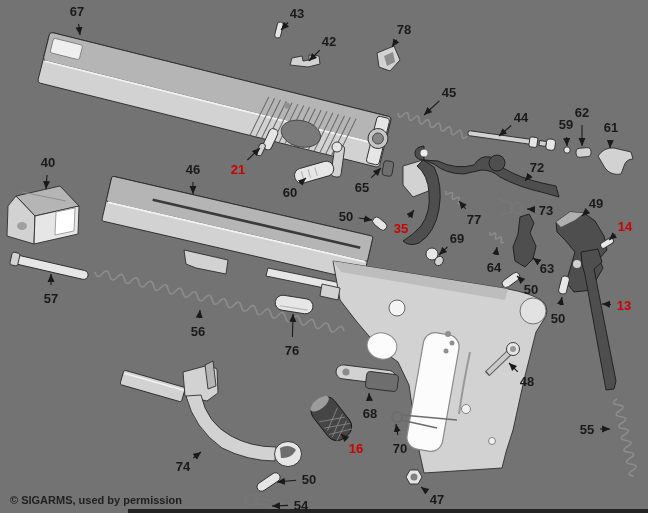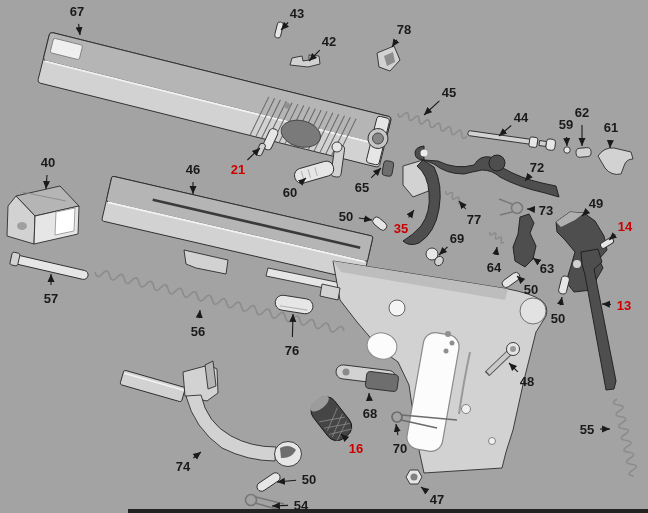--- a/index.html
+++ b/index.html
@@ -1,16 +1,16 @@
 <!DOCTYPE html>
 <html><head>
 <meta charset="utf-8">
 <style>
   html,body{margin:0;padding:0;background:#ffffff;}
-  .stage{position:relative;width:648px;height:513px;background:#a3a3a3;overflow:hidden;
+  .stage{position:relative;width:648px;height:513px;background:#737373;overflow:hidden;
          font-family:"Liberation Sans",sans-serif;}
   .stage svg{position:absolute;left:0;top:0;}
   .lbl{font-family:"Liberation Sans",sans-serif;font-size:13px;font-weight:700;}
   .leader{stroke:#1a1a1a;stroke-width:1.1;fill:none;}
   .pl{fill:#d2d2d2;stroke:#2e2e2e;stroke-width:.9;}
   .pm{fill:#b5b5b5;stroke:#2e2e2e;stroke-width:.9;}
   .pb{fill:#e6e6e6;stroke:#2e2e2e;stroke-width:.9;}
   .pd{fill:#4e4e4e;stroke:#1c1c1c;stroke-width:.9;}
   .spring{fill:none;stroke:#8c8c8c;stroke-width:1.6;}
   .copyright{position:absolute;left:10px;top:494px;font-size:11px;font-weight:600;color:#1f1f1f;}
@@ -303,13 +303,14 @@
         <text x="356" y="452.5" text-anchor="middle" class="lbl" fill="#cc0000">16</text>
         <line x1="397.9" y1="435.2" x2="396" y2="424" class="leader" marker-end="url(#arrow)"></line>
         <text x="400" y="452.5" text-anchor="middle" class="lbl" fill="#1a1a1a">70</text>
         <line x1="369.4" y1="400.0" x2="369" y2="393" class="leader" marker-end="url(#arrow)"></line>
         <text x="370" y="417.5" text-anchor="middle" class="lbl" fill="#1a1a1a">68</text>
         <line x1="426.6" y1="491.2" x2="421" y2="487" class="leader" marker-end="url(#arrow)"></line>
         <text x="437" y="503.5" text-anchor="middle" class="lbl" fill="#1a1a1a">47</text>
       </g>
 </svg>
 
+<div class="copyright">© SIGARMS, used by permission</div>
 </div>
 
 </body></html>

